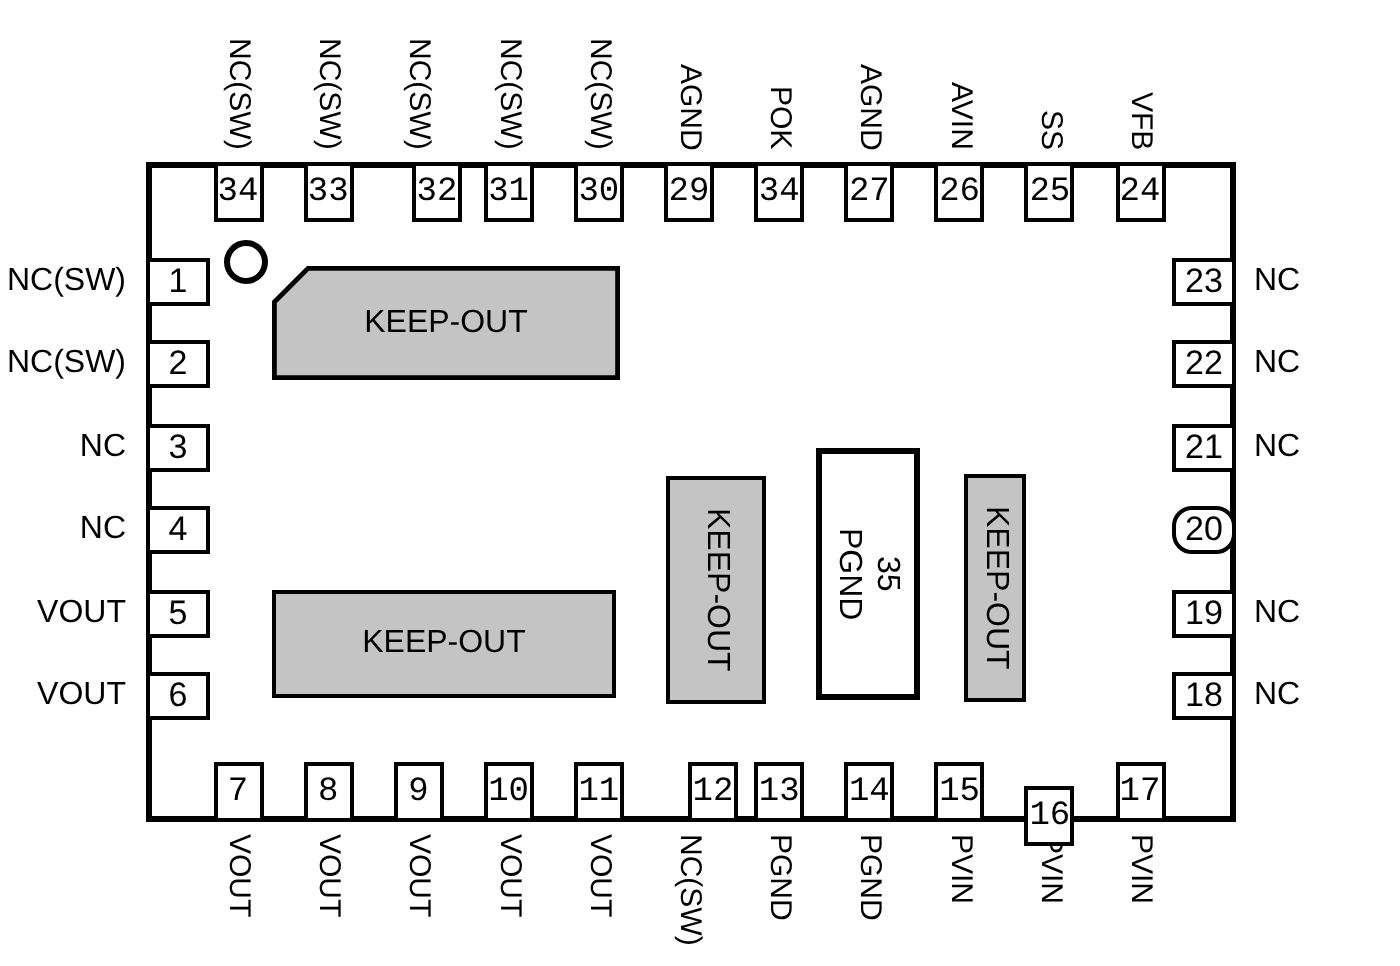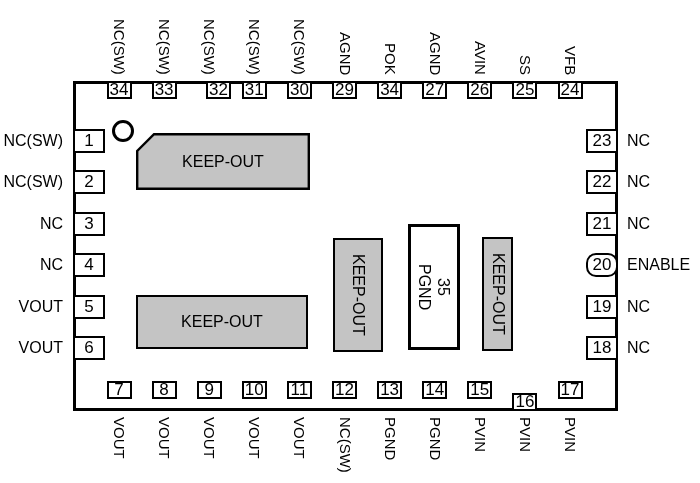--- a/index.html
+++ b/index.html
@@ -10,21 +10,21 @@
   }
   .chip-body{
     position:absolute;left:73px;top:81px;width:545px;height:330px;
     border:3px solid var(--line,#000);box-sizing:border-box;background:#fff;
   }
   .pin-box{
     position:absolute;box-sizing:border-box;border:2.4px solid var(--line,#000);
     background:#fff;display:flex;align-items:center;justify-content:center;
     font-size:17px;z-index:3;
   }
-  .pin-tb{width:25px;height:18px;}
+  .pin-tb{width:25px;height:30px;font-family:Liberation Mono, monospace;}
   .pin-lr{width:32px;height:24px;}
   .vlabel{
     position:absolute;width:20px;writing-mode:vertical-rl;
     font-size:15px;line-height:20px;white-space:nowrap;z-index:2;
   }
   .vlabel-top{top:6px;height:69px;text-align:right;}
   .vlabel-bottom{top:417px;height:64px;text-align:left;}
   .hlabel{
     position:absolute;font-size:16px;line-height:22px;height:22px;
     white-space:nowrap;z-index:2;
@@ -144,21 +144,21 @@
     </div>
     <div class="vlabel vlabel-bottom" style="left: 199.2px;">VOUT</div>
     <div class="pin-box pin-tb" style="left: 241.8px; top: 381px;">
       <span>10</span>
     </div>
     <div class="vlabel vlabel-bottom" style="left: 244.3px;">VOUT</div>
     <div class="pin-box pin-tb" style="left: 286.9px; top: 381px;">
       <span>11</span>
     </div>
     <div class="vlabel vlabel-bottom" style="left: 289.4px;">VOUT</div>
-    <div class="pin-box pin-tb" style="left: 332px; top: 381px;">
+    <div class="pin-box pin-tb" style="left: 344px; top: 381px;">
       <span>12</span>
     </div>
     <div class="vlabel vlabel-bottom" style="left: 334.5px;">NC(SW)</div>
     <div class="pin-box pin-tb" style="left: 377.1px; top: 381px;">
       <span>13</span>
     </div>
     <div class="vlabel vlabel-bottom" style="left: 379.6px;">PGND</div>
     <div class="pin-box pin-tb" style="left: 422.2px; top: 381px;">
       <span>14</span>
     </div>
@@ -207,21 +207,20 @@
       <span>22</span>
     </div>
     <div class="hlabel hlabel-right" style="top: 171.4px;">NC</div>
     <div class="pin-box pin-lr" style="left: 586px; top: 211.8px;">
       <span>21</span>
     </div>
     <div class="hlabel hlabel-right" style="top: 212.8px;">NC</div>
     <div class="pin-box pin-lr" style="left: 586px; top: 253.2px; border-radius: 10px;">
       <span>20</span>
     </div>
-    <div class="hlabel hlabel-right" style="top: 254.2px;">ENABLE</div>
     <div class="pin-box pin-lr" style="left: 586px; top: 294.6px;">
       <span>19</span>
     </div>
     <div class="hlabel hlabel-right" style="top: 295.6px;">NC</div>
     <div class="pin-box pin-lr" style="left: 586px; top: 336px;">
       <span>18</span>
     </div>
     <div class="hlabel hlabel-right" style="top: 337px;">NC</div>
   </div>
 

